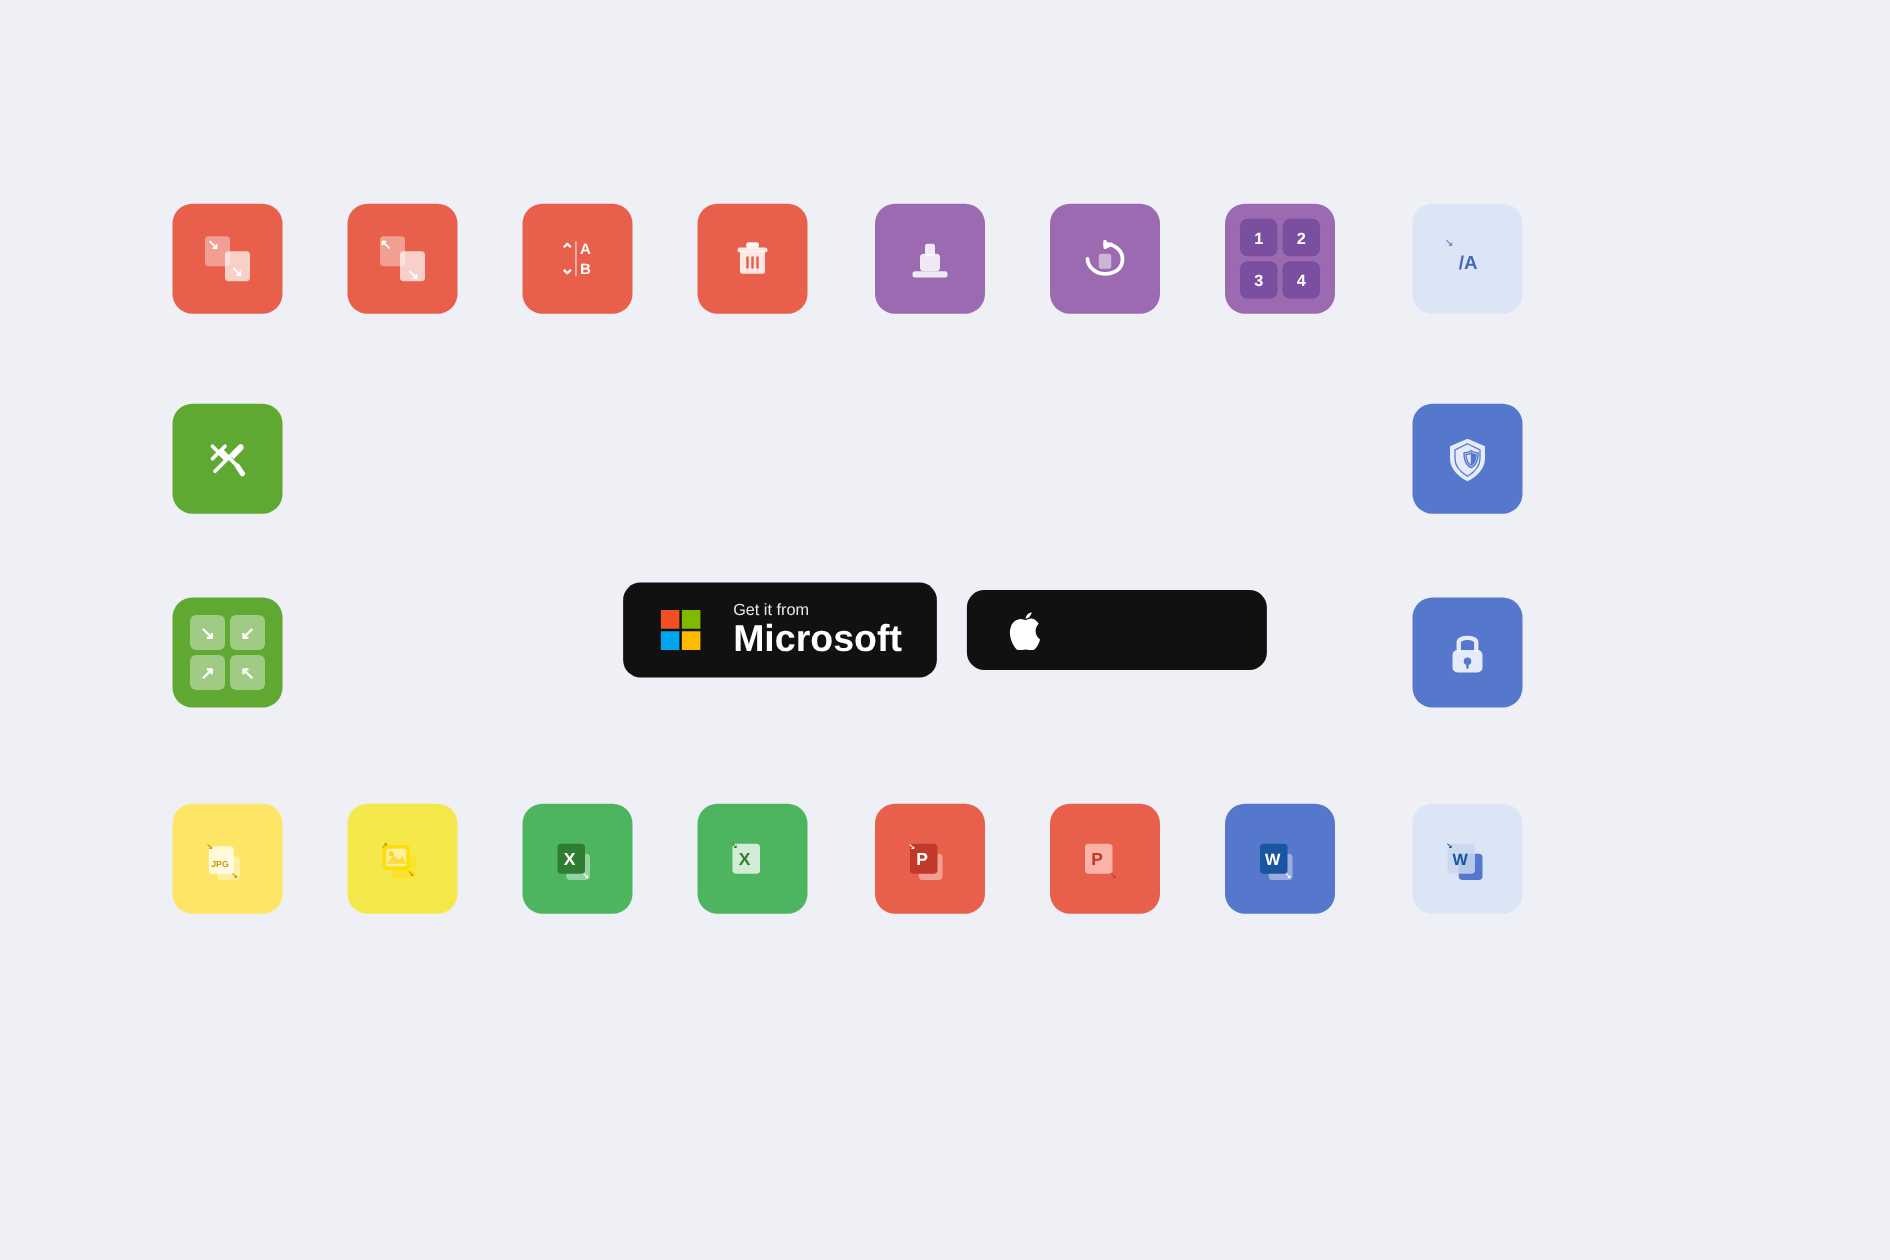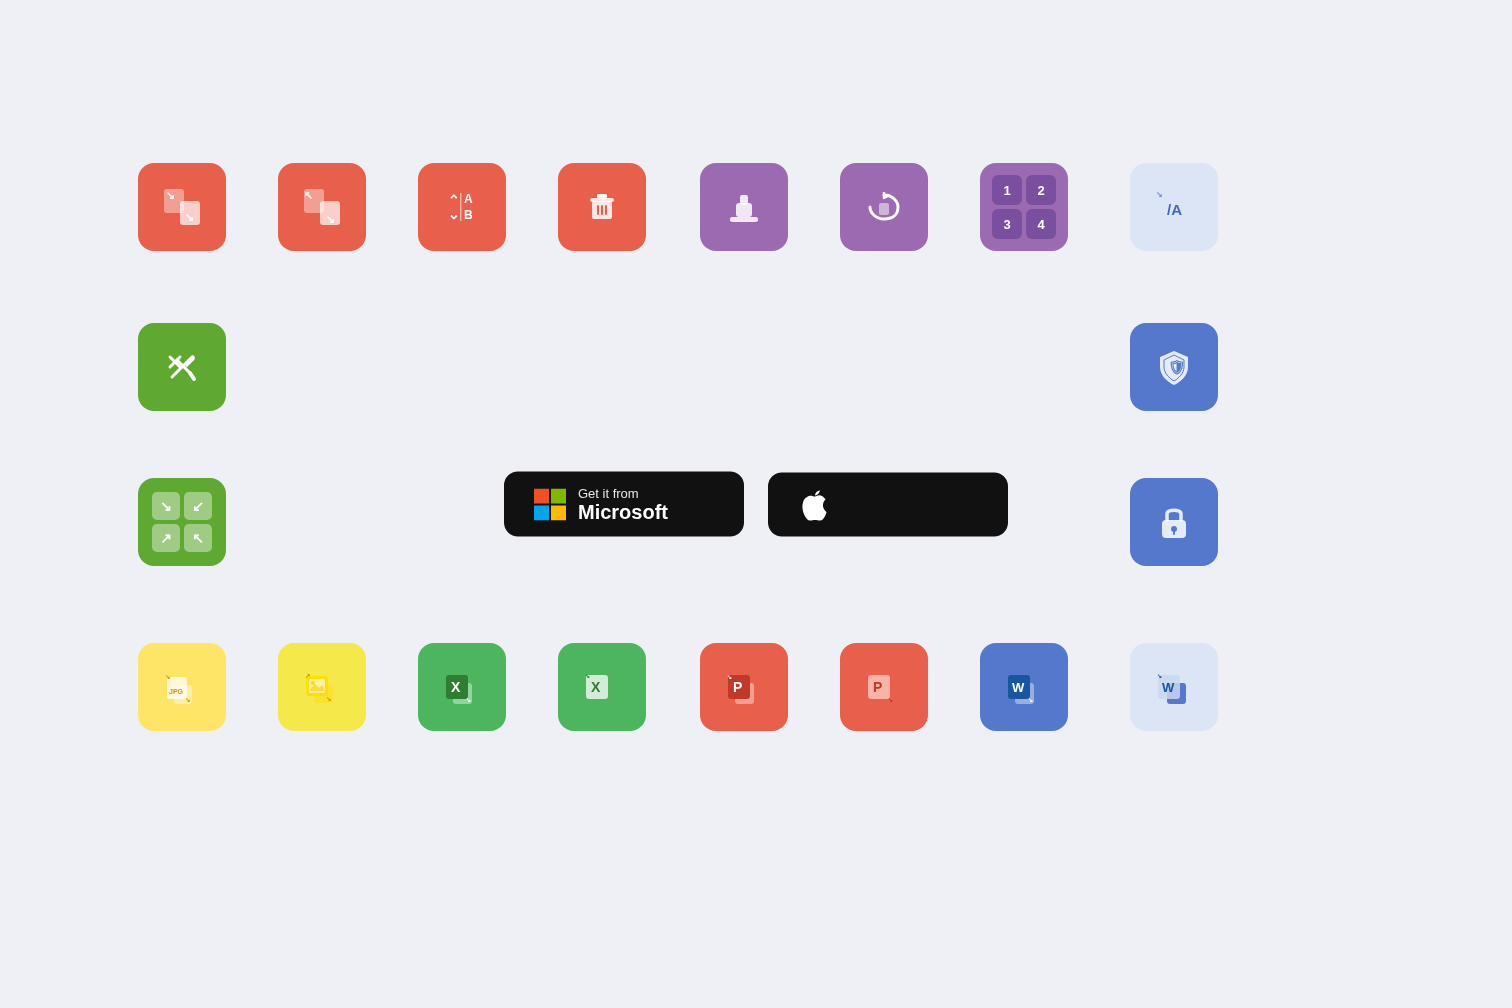--- a/index.html
+++ b/index.html
@@ -68,21 +68,21 @@
       top: 50%;
       transform: translate(-50%, -50%);
       display: flex;
       gap: 24px;
       align-items: center;
     }
 
     .store-btn {
       display: flex;
       align-items: center;
-      gap: 10px;
+      gap: 24px;
       background: #111;
       color: white;
       border-radius: 14px;
       padding: 14px 28px;
       cursor: pointer;
       text-decoration: none;
       min-width: 240px;
     }
 
     .store-btn-icon {
@@ -99,21 +99,21 @@
       flex-direction: column;
     }
 
     .store-btn-text .line1 {
       font-size: 13px;
       opacity: 0.9;
       font-weight: 400;
     }
 
     .store-btn-text .line2 {
-      font-size: 20px;
+      font-size: 30px;
       font-weight: 600;
       line-height: 1.1;
     }
 
     
     .num-grid {
       display: grid;
       grid-template-columns: 1fr 1fr;
       gap: 4px;
     }

